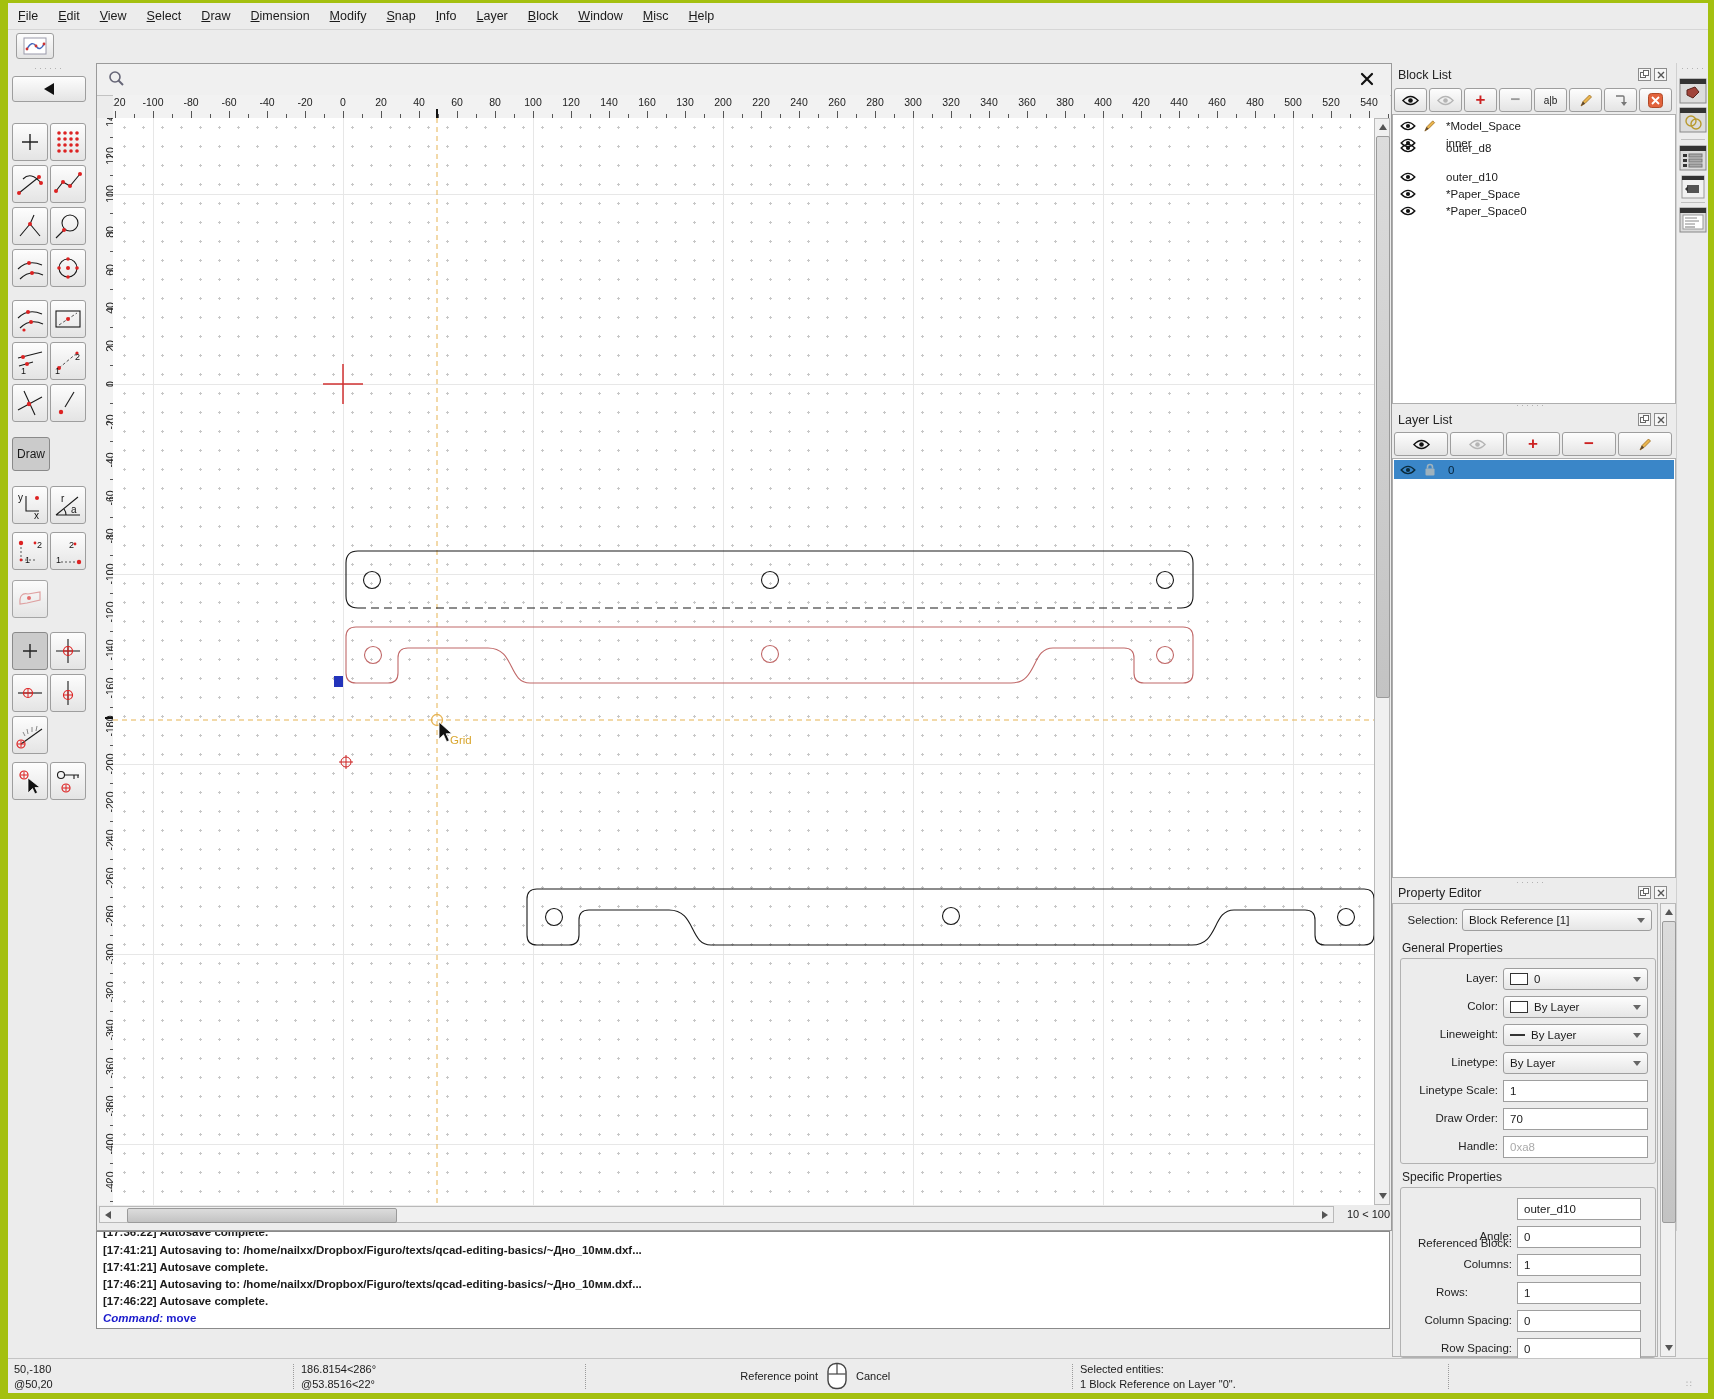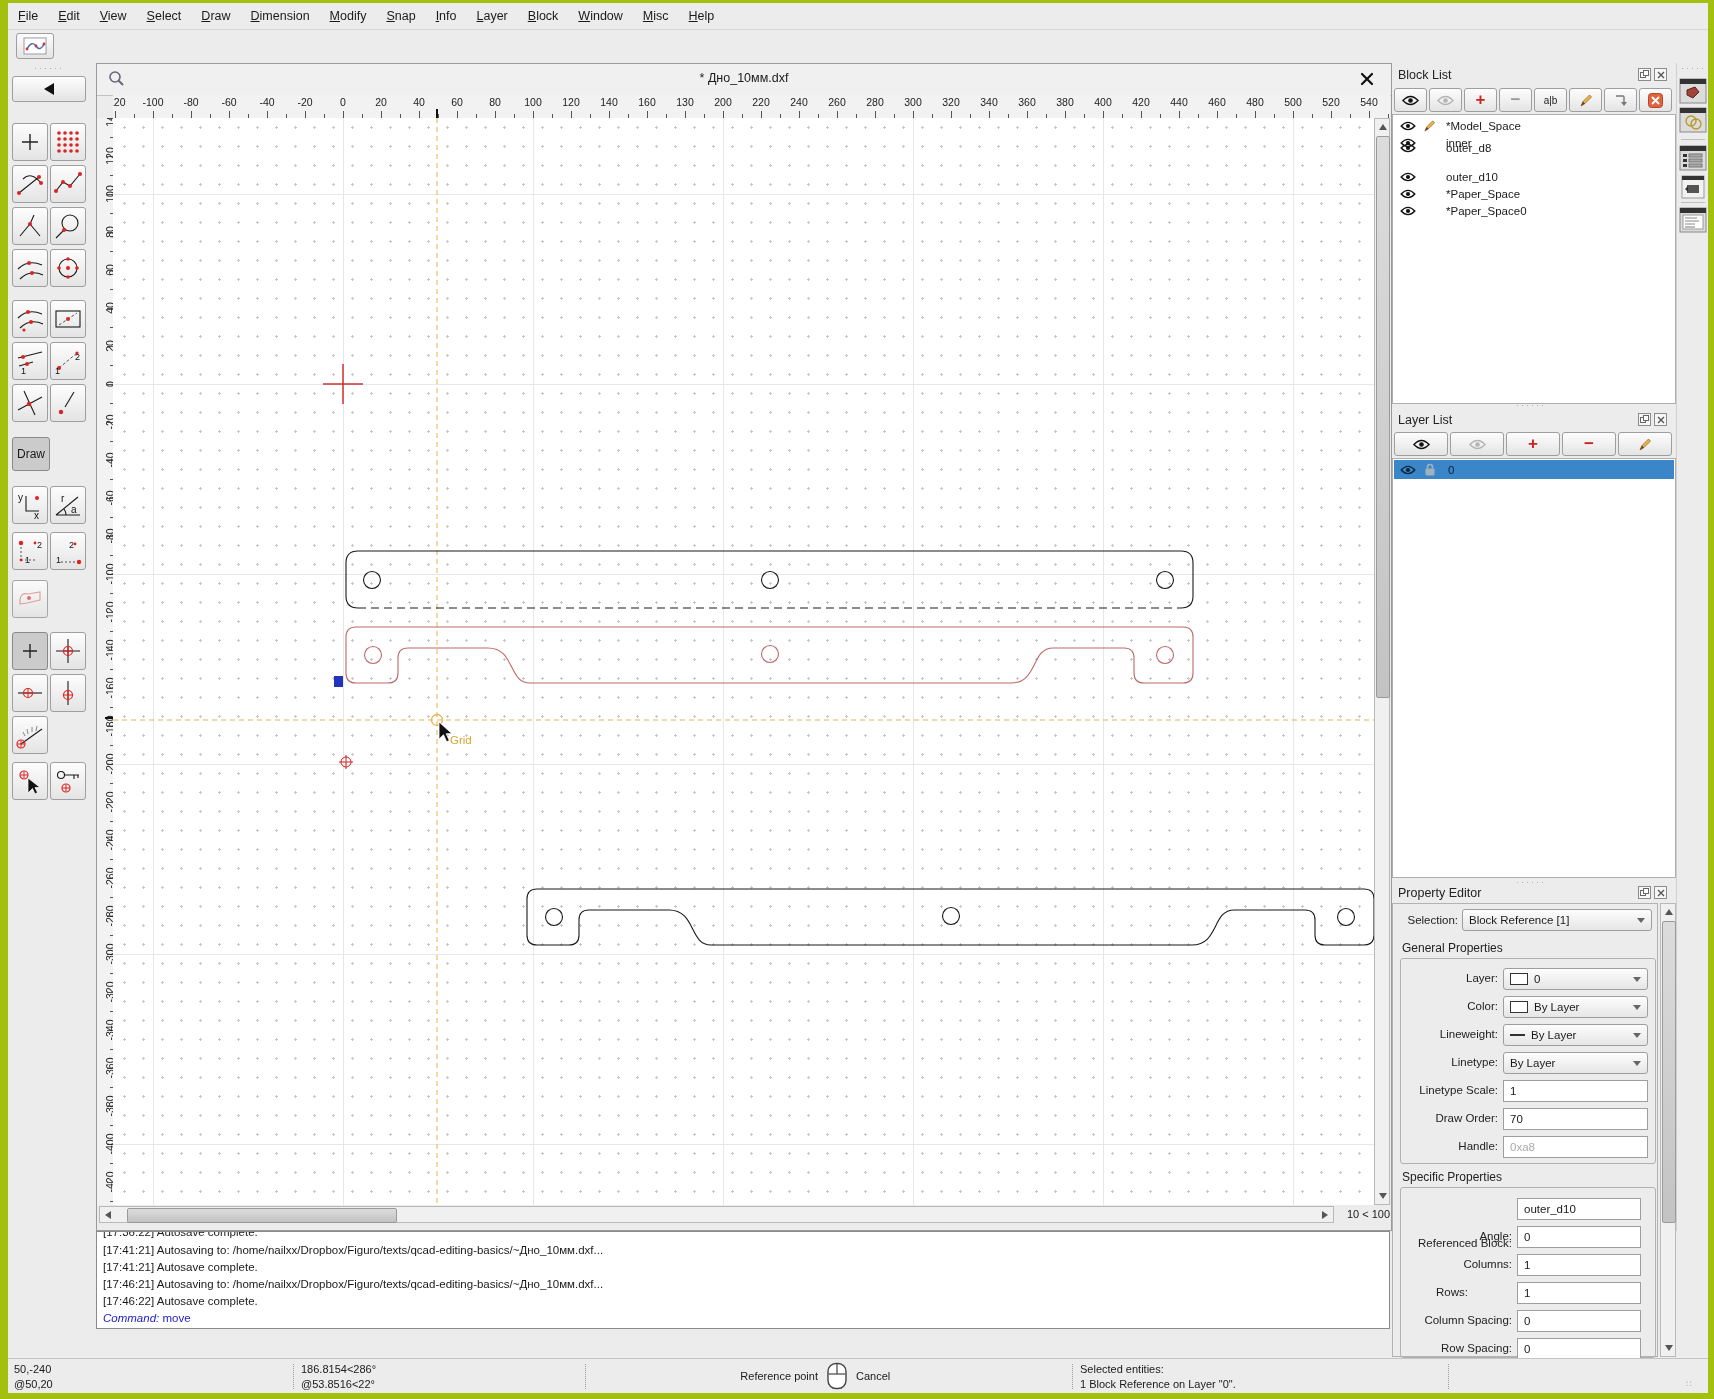--- a/index.html
+++ b/index.html
@@ -54,21 +54,21 @@
   .plabel{position:absolute;font-size:11.5px;text-align:right;color:#222;}
   .pcombo{position:absolute;height:22px;background:linear-gradient(#fdfdfd,#e6e6e6);border:1px solid #9e9e9e;border-radius:3px;display:flex;align-items:center;padding:0 6px;font-size:11.5px;box-sizing:border-box;}
   .pinput{position:absolute;height:22px;background:#fff;border:1px solid #9e9e9e;display:flex;align-items:center;padding:0 6px;font-size:11.5px;box-sizing:border-box;}
   .chev{margin-left:auto;width:0;height:0;border-left:4px solid transparent;border-right:4px solid transparent;border-top:5px solid #666;}
   .swatch{width:16px;height:10px;background:#fff;border:1px solid #333;margin-right:6px;}
   .lwline{width:15px;border-top:2px solid #333;margin-right:6px;}
   .gframe{position:absolute;border:1px solid #b2b2b2;border-radius:3px;}
   .sechead{position:absolute;font-size:12px;color:#222;}
   
   .logbox{left:96px;top:1231px;width:1294px;height:98px;background:#fff;border:1px solid #8a8a8a;box-sizing:border-box;overflow:hidden;font-size:11.5px;}
-  .logline{position:absolute;left:6px;white-space:nowrap;}
+  .logline{position:absolute;left:6px;white-space:nowrap;font-weight:bold;}
   .promptrow{left:96px;top:1332px;width:1294px;height:25px;background:#fff;border:1px solid #9a9a9a;box-sizing:border-box;display:flex;align-items:center;font-size:11.5px;}
   .promptlabel{background:#e9e9e9;height:100%;display:flex;align-items:center;padding:0 6px 0 5px;}
   
   .statusbar{left:8px;top:1358px;width:1700px;height:35px;background:#ececec;border-top:1px solid #c4c4c4;font-size:11px;z-index:10;}
   .dotsep{position:absolute;top:5px;height:25px;border-left:1px dotted #9a9a9a;}
   
   .snapbtn{position:absolute;width:36px;height:38px;}
   .mini{font-size:10px;}
 </style>
 </head>
@@ -366,21 +366,20 @@
         </svg>
   </div>
 </div>
 
 <div class="abs mdi"></div>
 <div class="abs cvtitle">
   <svg class="abs" style="left:10px;top:6px" width="18" height="18" viewBox="0 0 18 18">
     <circle cx="8" cy="7" r="5" fill="none" stroke="#667" stroke-width="1.6"></circle>
         <path d="M11.5,10.5 L16,15" stroke="#667" stroke-width="2"></path>
   </svg>
-  <div class="t">* Дно_10мм.dxf</div>
   <svg class="abs" style="right:16px;top:7px" width="16" height="16" viewBox="0 0 16 16">
     <path d="M3,3 L13,13 M13,3 L3,13" stroke="#111" stroke-width="2.2" stroke-linecap="round"></path>
   </svg>
 </div>
 
 <div class="abs ruler hruler" id="hruler">
       <div class="htick" style="left: 2px; height: 7px;"></div>
       <div class="htick" style="left: 21px; height: 4px;"></div>
       <div class="htick" style="left: 40px; height: 7px;"></div>
       <div class="htick" style="left: 59px; height: 4px;"></div>
@@ -963,21 +962,21 @@
   <div class="logline" style="top:46px">[17:46:21] Autosaving to: /home/nailxx/Dropbox/Figuro/texts/qcad-editing-basics/~Дно_10мм.dxf...</div>
   <div class="logline" style="top:63px">[17:46:22] Autosave complete.</div>
   <div class="logline" style="top:80px">
     <span style="color:#1a1acc;font-style:italic">Command:</span>
     <span style="color:#1a1acc">move</span>
   </div>
 </div>
 
 
 <div class="abs statusbar">
-  <div class="abs" style="left:6px;top:4px">50,-240</div>
+  <div class="abs" style="left:6px;top:4px">50,-180</div>
   <div class="abs" style="left:6px;top:19px">@50,20</div>
   <div class="dotsep" style="left:285px"></div>
   <div class="abs" style="left:293px;top:4px">186.8154&lt;286°</div>
   <div class="abs" style="left:293px;top:19px">@53.8516&lt;22°</div>
   <div class="dotsep" style="left:577px"></div>
   <div class="abs" style="left:640px;top:11px;width:170px;text-align:right">Reference point</div>
   <svg class="abs" style="left:818px;top: 3px" width="22" height="28" viewBox="0 0 22 28">
     <rect x="2" y="1.5" width="18" height="25" rx="8" fill="#fff" stroke="#444" stroke-width="1.4"></rect>
     <line x1="11" y1="1.5" x2="11" y2="12" stroke="#444" stroke-width="1.2"></line>
     <line x1="2.5" y1="12" x2="19.5" y2="12" stroke="#444" stroke-width="1.2"></line>

